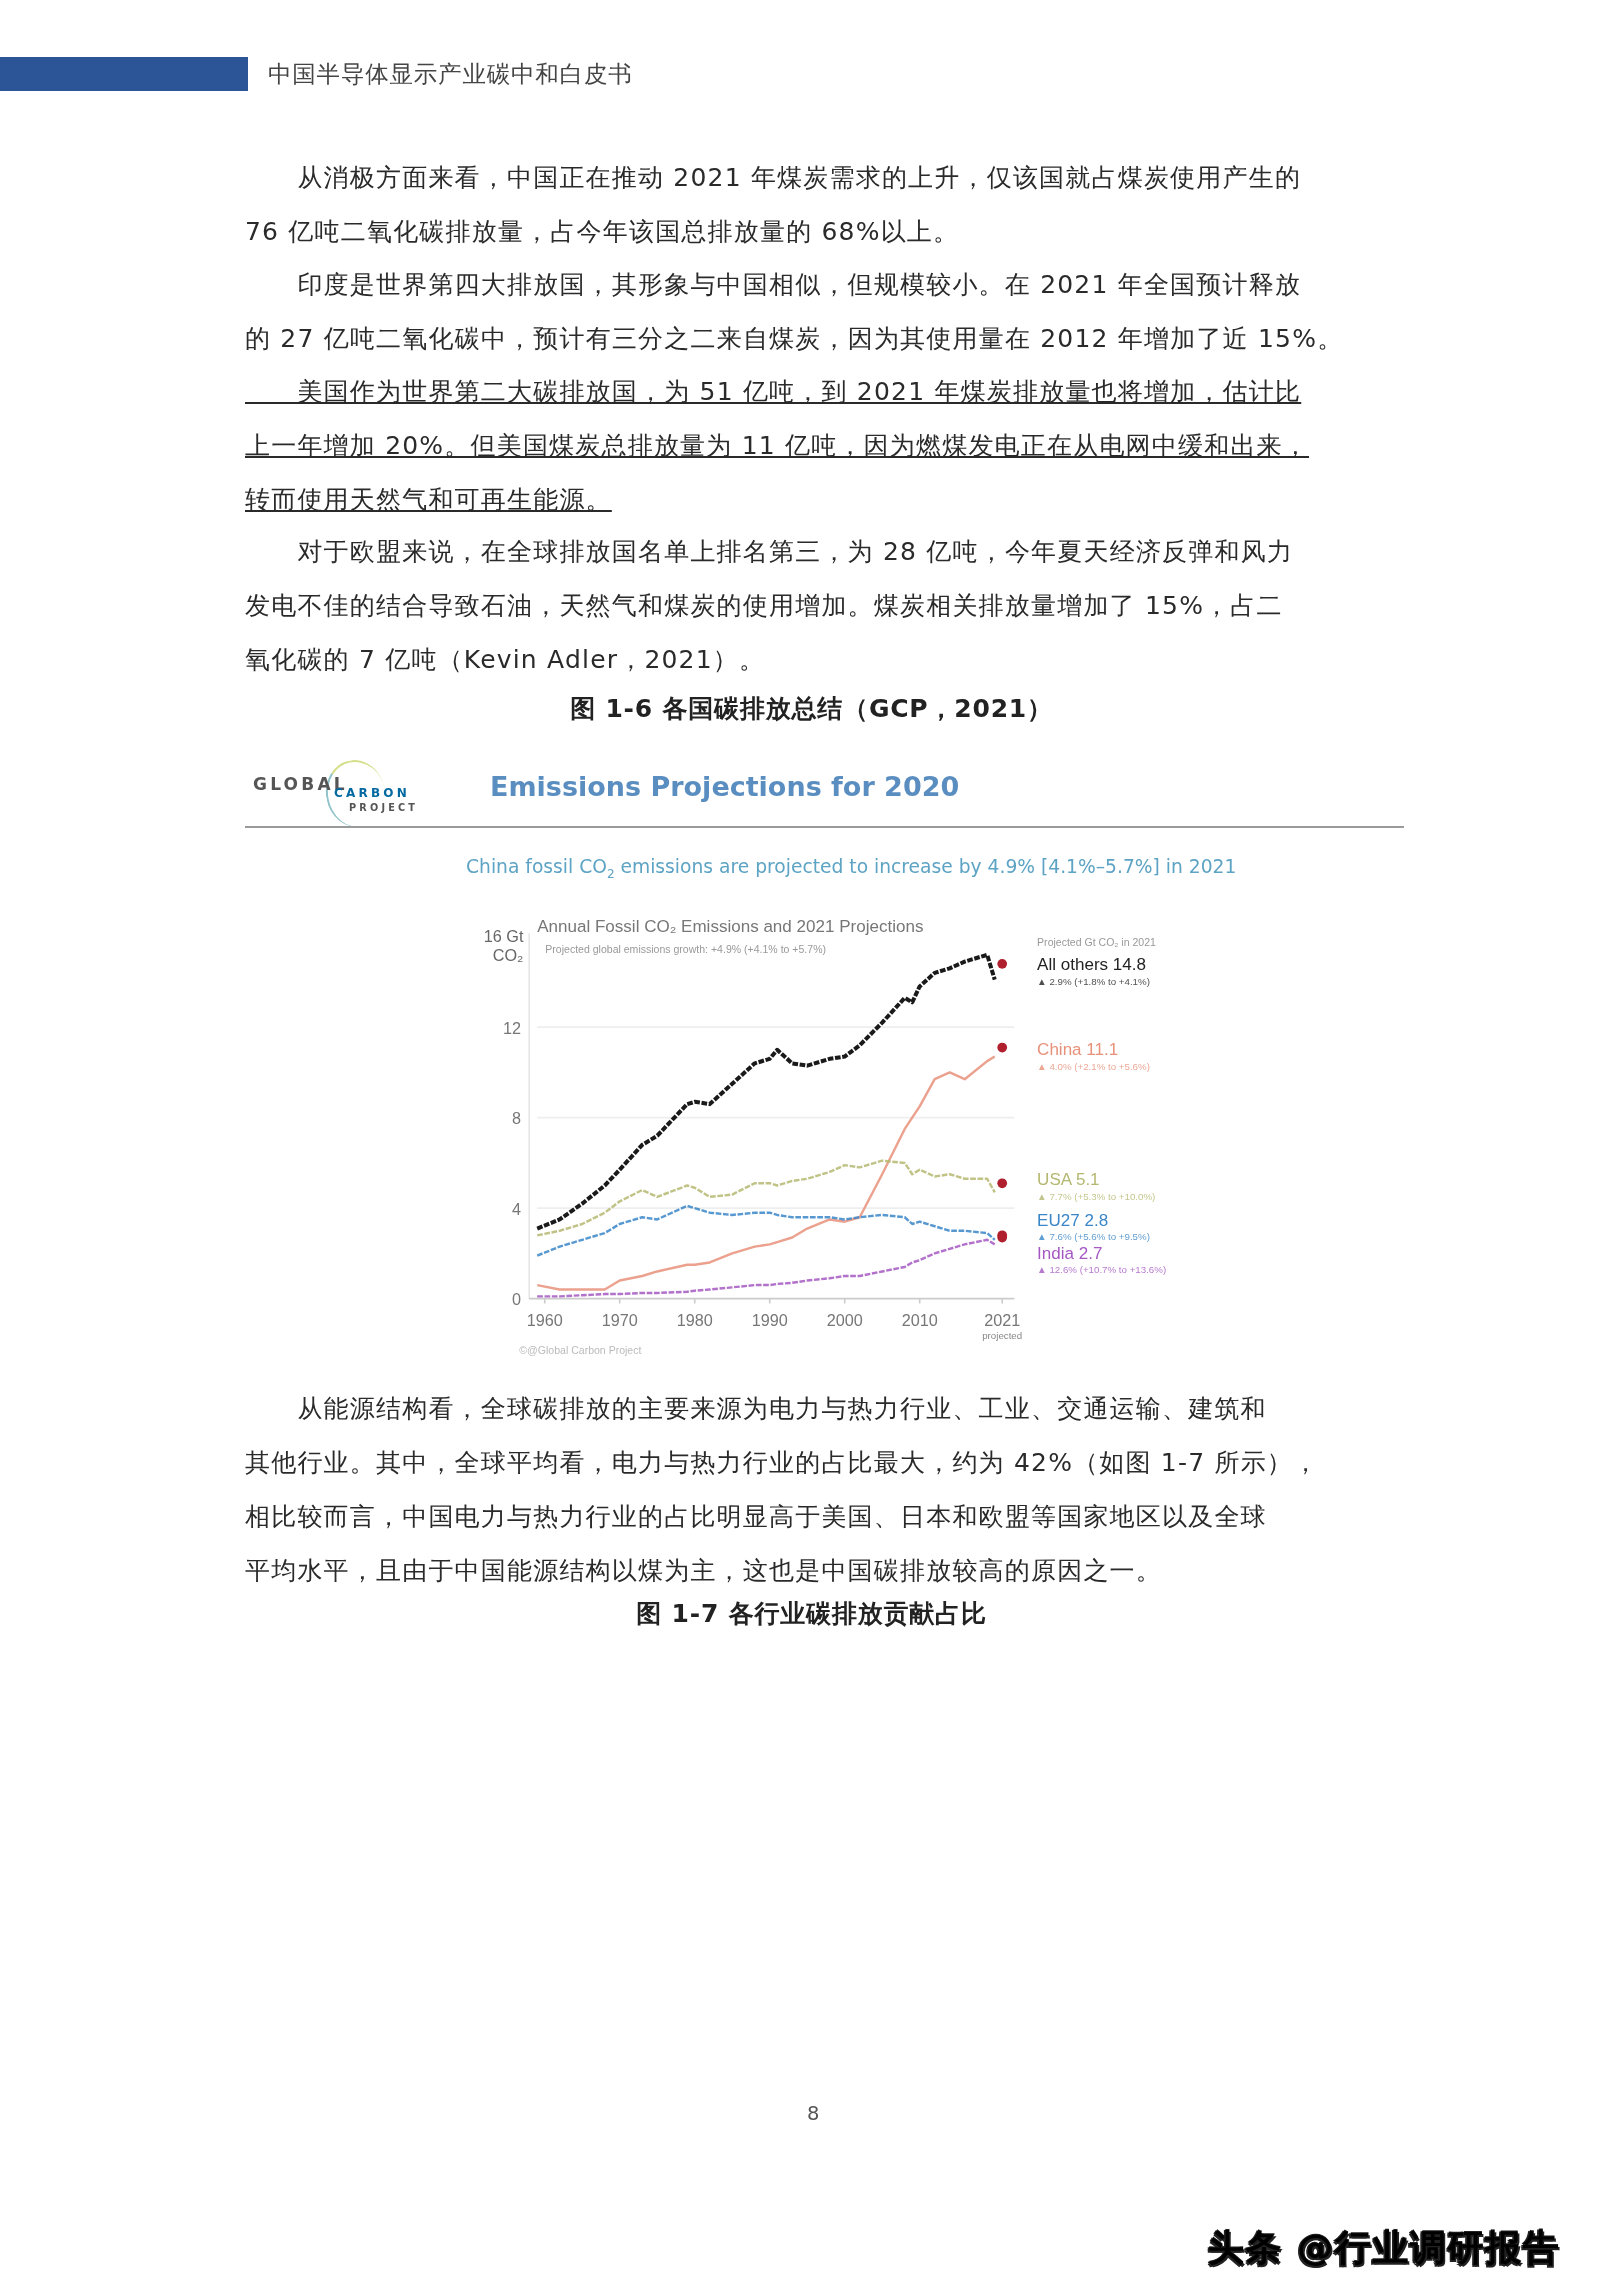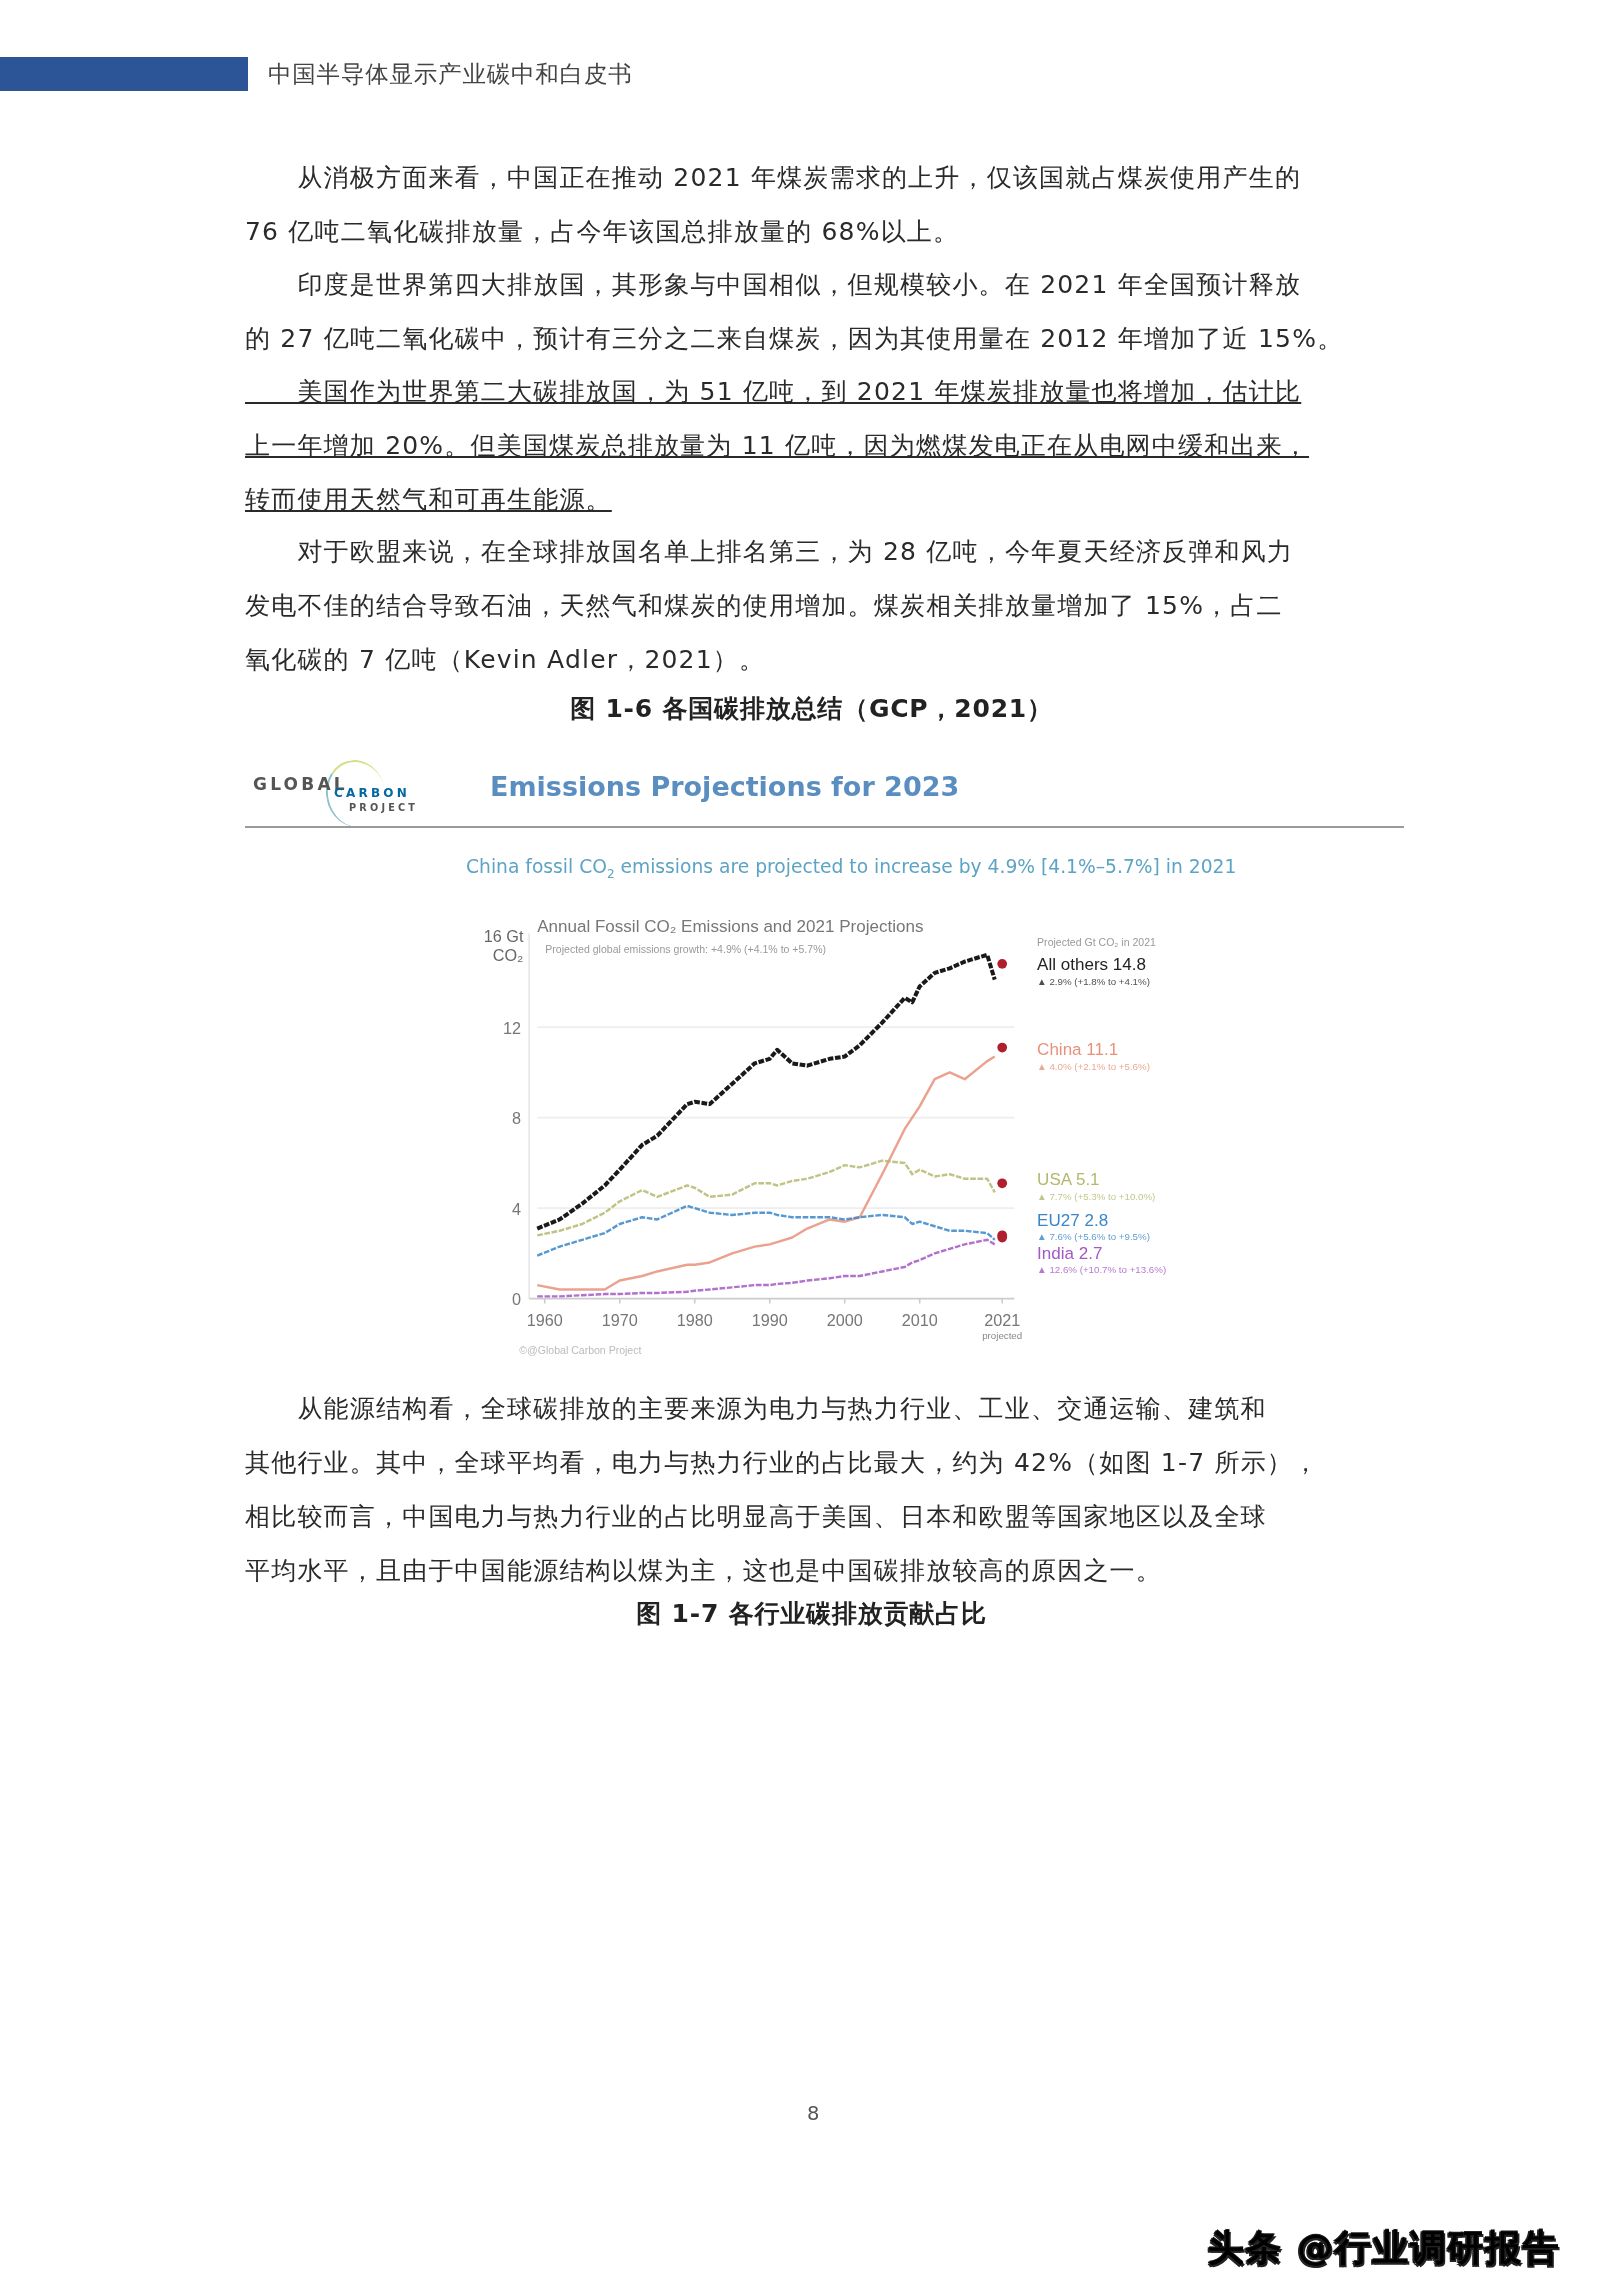--- a/index.html
+++ b/index.html
@@ -51,21 +51,21 @@
 </div>
 
 <div class="fig-caption" style="top:692px;">图 1-6 各国碳排放总结（GCP，2021）</div>
 
 <div class="gcp-logo">
   <div class="arc"></div>
   <span class="t1">GLOBAL</span>
   <span class="t2">CARBON</span>
   <span class="t3">PROJECT</span>
 </div>
-<div class="emis-title">Emissions Projections for 2023</div>
+<div class="emis-title">Emissions Projections for 2020</div>
 <div class="rule"></div>
 <div class="subtitle"><span>China fossil CO</span><sub>2</sub><span> emissions are projected to increase by 4.9% [4.1%–5.7%] in 2021</span></div>
 
 <svg class="chart-svg" id="chart" width="1623" height="1380" viewBox="0 0 2000 1700">
     <text x="642" y="1608" text-anchor="end" font-size="20" fill="#777" font-family="&quot;Liberation Sans&quot;, sans-serif">0</text>
     <line x1="662" x2="1250" y1="1488.5" y2="1488.5" stroke="#eeeeee" stroke-width="2"></line>
     <text x="642" y="1496.5" text-anchor="end" font-size="20" fill="#777" font-family="&quot;Liberation Sans&quot;, sans-serif">4</text>
     <line x1="662" x2="1250" y1="1377" y2="1377" stroke="#eeeeee" stroke-width="2"></line>
     <text x="642" y="1385" text-anchor="end" font-size="20" fill="#777" font-family="&quot;Liberation Sans&quot;, sans-serif">8</text>
     <line x1="662" x2="1250" y1="1265.5" y2="1265.5" stroke="#eeeeee" stroke-width="2"></line>

